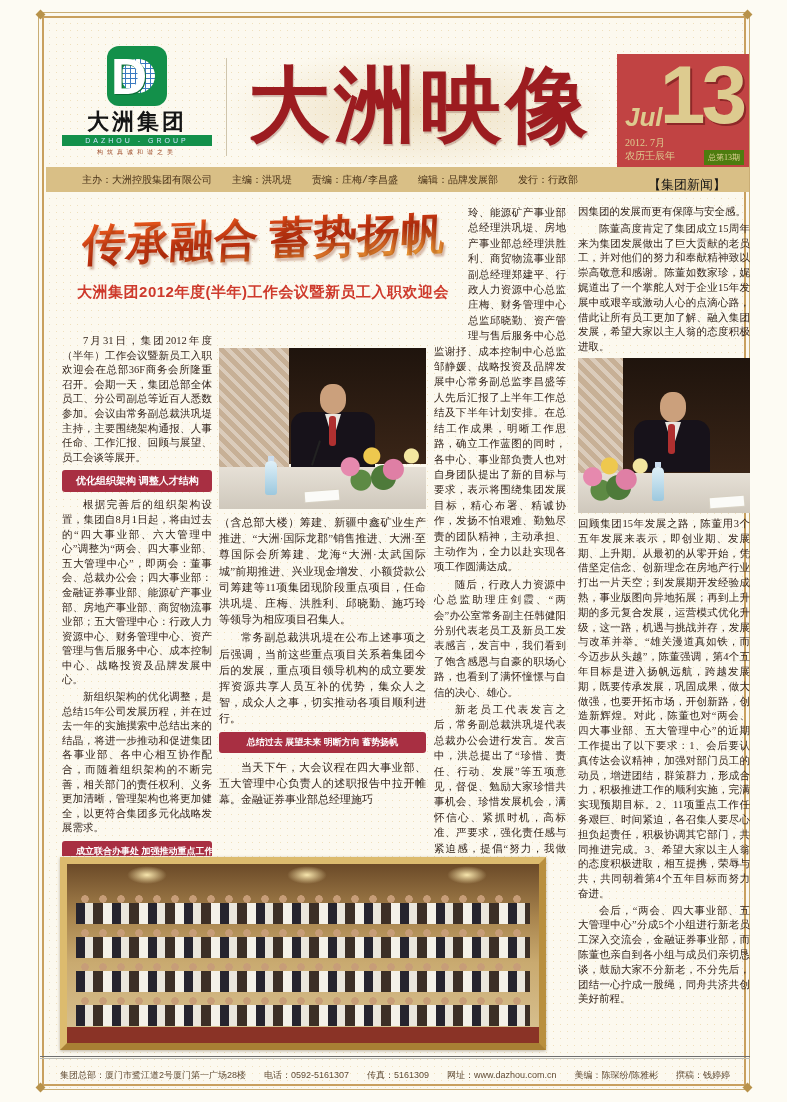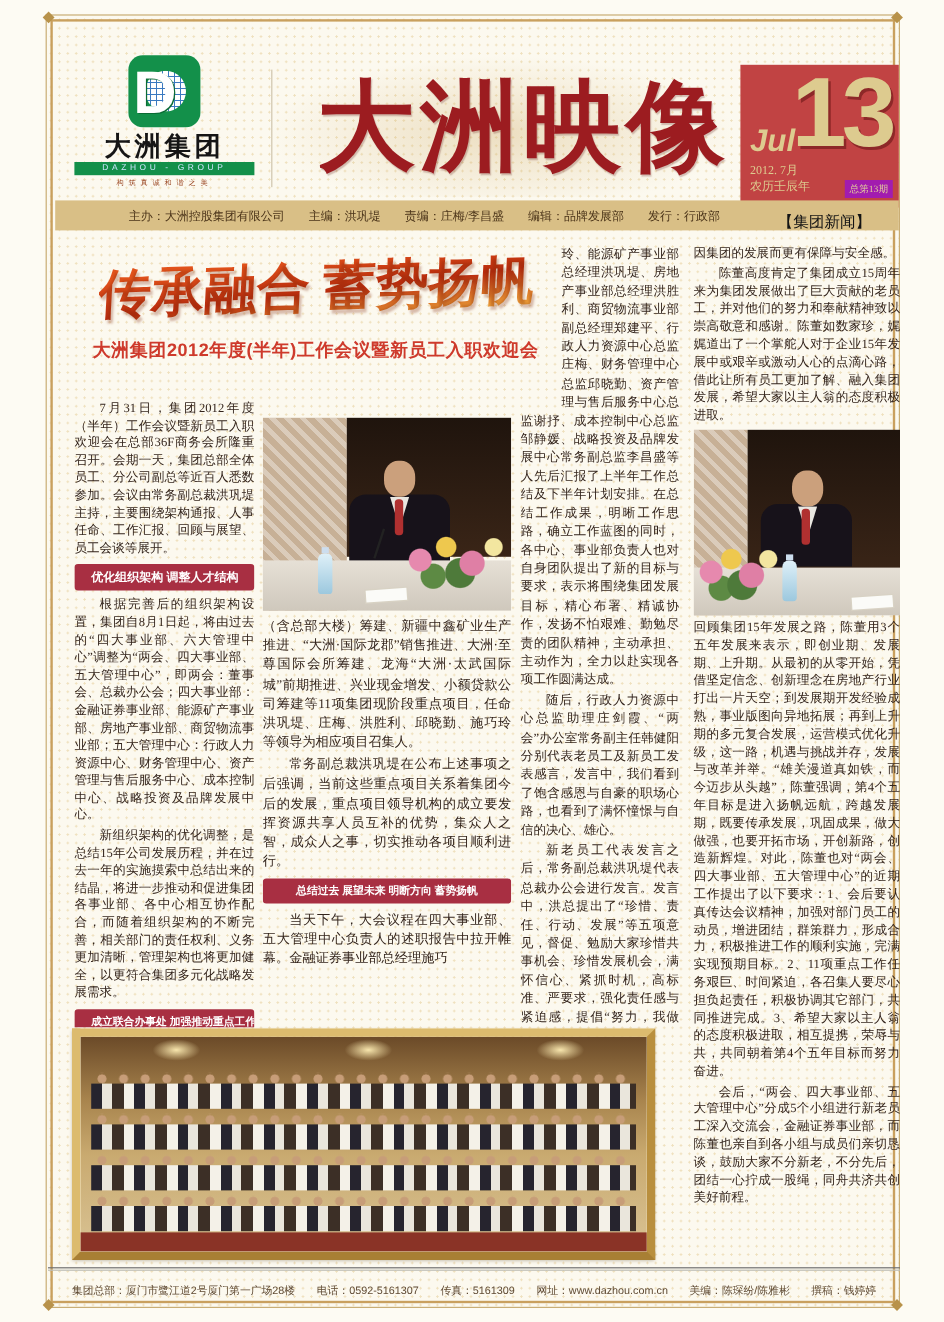--- a/index.html
+++ b/index.html
@@ -32,35 +32,35 @@
   .logo-en { margin-top:1px; background:#13904a; color:#cfe6ff;
     font-family:"Liberation Sans",sans-serif; font-size:7px; letter-spacing:3px; padding:2px 0; }
   .logo-tag { margin-top:2px; font-size:6px; color:#9c4a26; letter-spacing:4px; }
 
   .header-divider { position:absolute; left:226px; top:58px; width:1px; height:98px; background:#cfc5ad; }
 
   .title-glow { position:absolute; left:222px; top:46px; width:392px; height:118px;
     background:radial-gradient(ellipse at 50% 55%, rgba(204,168,98,0.33), rgba(204,168,98,0) 70%); }
   .paper-title { position:absolute; left:232px; top:56px; width:376px; height:100px;
     font-size:82px; font-weight:bold; color:#9c1c20; letter-spacing:4px; line-height:100px;
-    text-align:right; text-shadow:1px 2px 1px rgba(90,20,15,0.25); }
+    text-align:center; text-shadow:1px 2px 1px rgba(90,20,15,0.25); }
 
   .date-box { position:absolute; left:617px; top:54px; width:132px; height:119px;
     background:#c14343; color:#ddcb8f; overflow:hidden; }
   .date-jul { position:absolute; left:8px; top:48px; font-family:"Liberation Sans",sans-serif;
     font-weight:bold; font-size:26px; font-style:italic; }
   .date-day { position:absolute; right:6px; top:-6px; font-family:"Liberation Sans",sans-serif;
     font-weight:bold; font-size:82px; letter-spacing:-4px; text-shadow:2px 2px 0 #8d2828; }
   .date-cn { position:absolute; left:8px; top:82px; font-size:10px; line-height:13px; }
-  .date-issue { position:absolute; right:5px; bottom:8px; background:#a21caf; color:#e4d49a;
+  .date-issue { position:absolute; right:5px; bottom:8px; background:#4d7c0f; color:#e4d49a;
     font-size:8px; padding:2px 4px; }
 
   .info-bar { position:absolute; left:46px; top:167px; width:703px; height:25px; background:#d9bf86; }
-  .info-line { position:absolute; left:60px; top:173px; width:540px; text-align:right;
-    font-size:10px; color:#4a3318; font-family:Liberation Serif, serif; }
+  .info-line { position:absolute; left:60px; top:173px; width:540px; text-align:center;
+    font-size:10px; color:#4a3318; font-family:Liberation Mono, monospace; }
   .section-badge { position:absolute; left:627px; top:176px; width:120px; text-align:center;
     font-size:13px; font-weight:normal; color:#141414; font-family:"Liberation Sans",sans-serif; }
 
   
   .headline-block { position:absolute; left:62px; top:210px; width:402px; height:118px; text-align:center; }
   .headline { display:inline-block; font-size:44px; font-weight:bold; letter-spacing:0px;
     transform:rotate(-2deg) skewX(-5deg);
     background:linear-gradient(175deg,#e2531c 20%, #b92c0e 55%, #f0a73c 90%);
     -webkit-background-clip:text; background-clip:text; color:transparent;
     text-shadow:2px 3px 2px rgba(130,40,10,0.30); }

